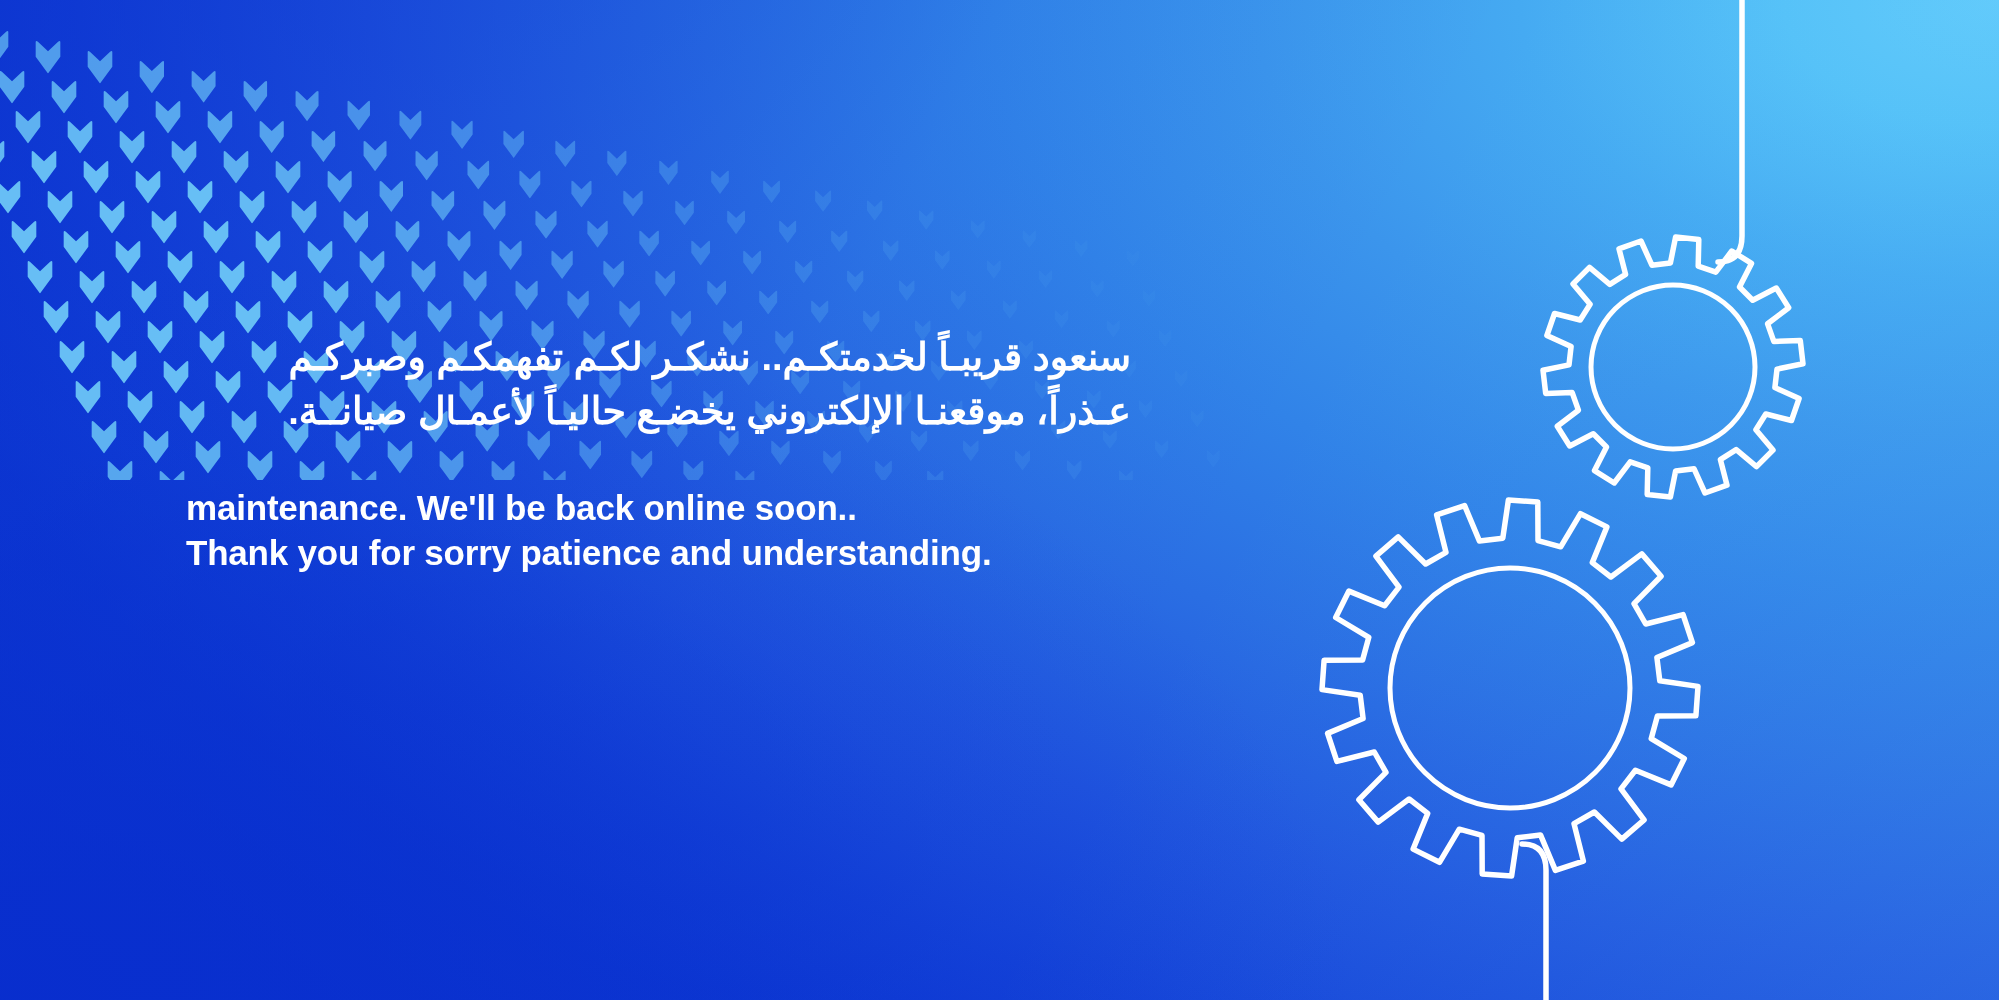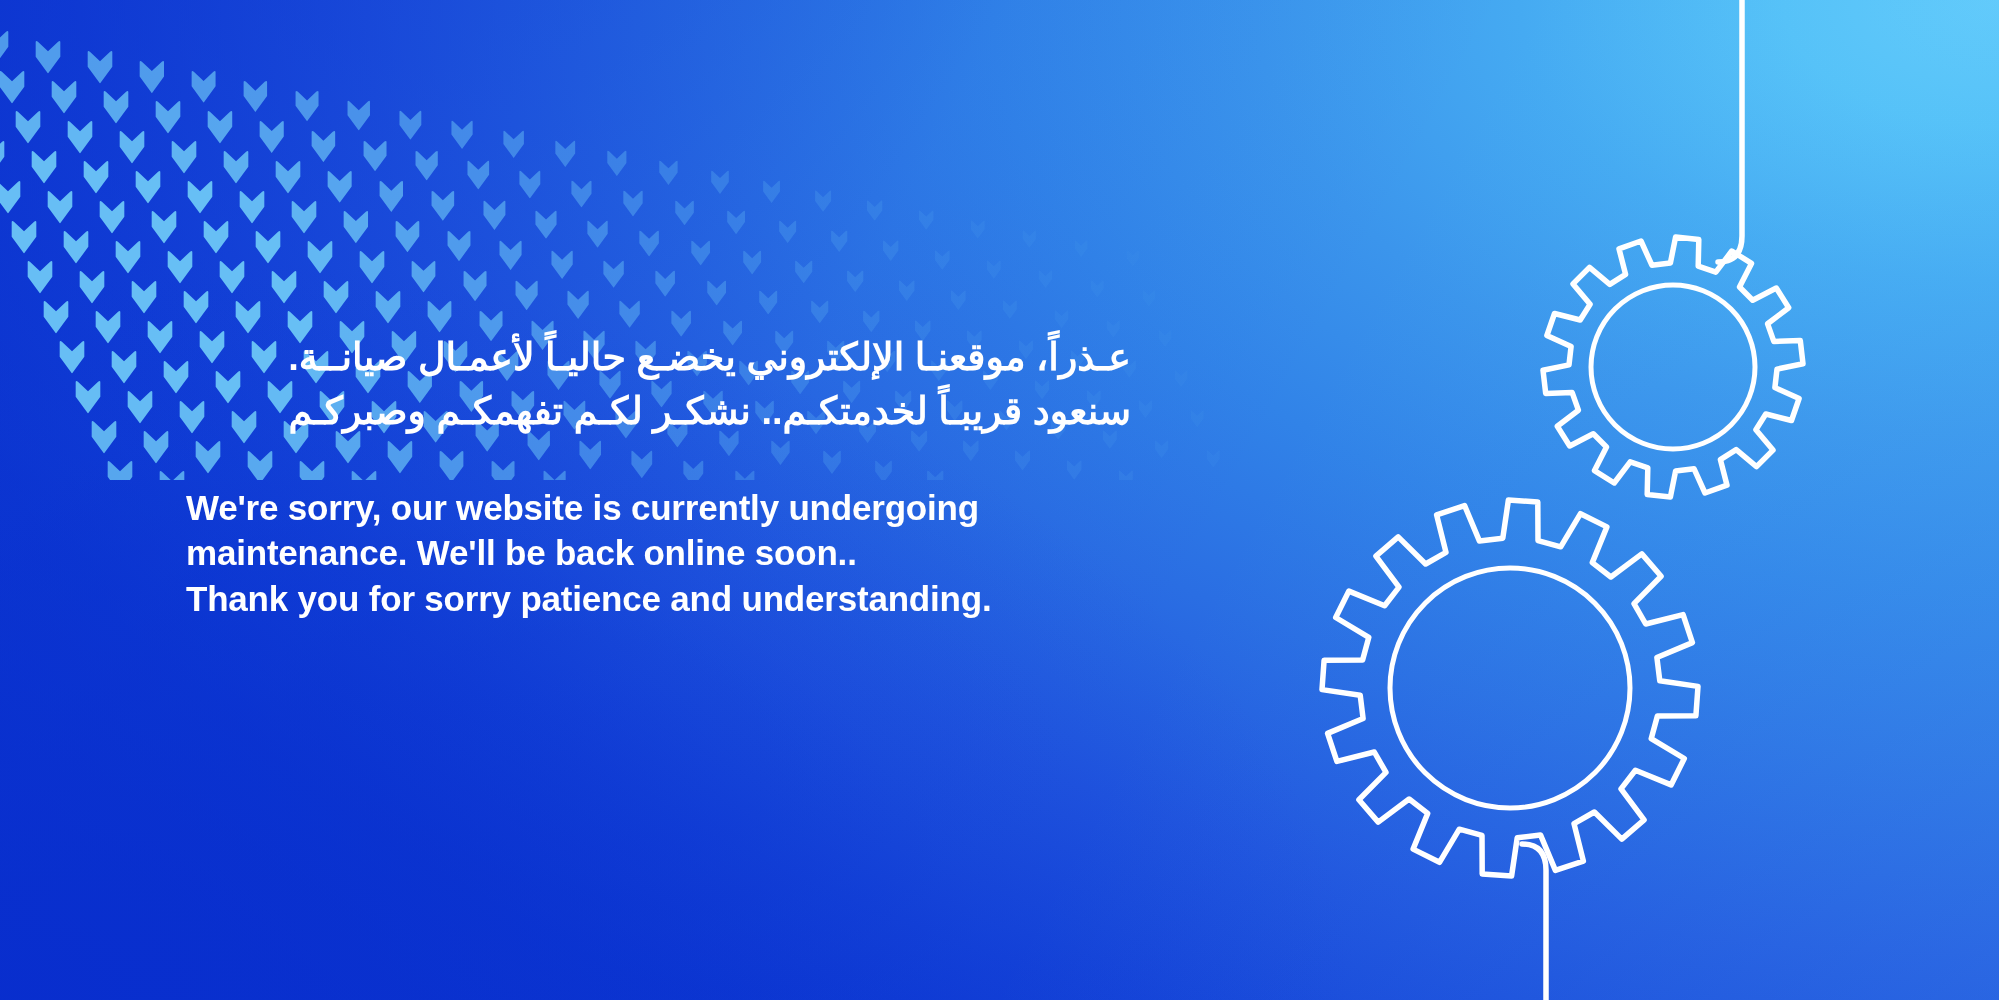--- a/index.html
+++ b/index.html
@@ -357,22 +357,21 @@
 
       <g>
         <path id="gear-large" d="M1508.4,500.0 L1537.8,502.1 L1538.0,540.6 L1560.7,546.8 L1580.5,513.7 L1606.9,526.9 L1592.3,562.6 L1610.9,577.0 L1641.8,553.9 L1661.1,576.2 L1634.0,603.6 L1645.7,624.0 L1683.1,614.6 L1692.4,642.6 L1656.9,657.5 L1659.8,680.8 L1698.0,686.4 L1695.9,715.8 L1657.4,716.0 L1651.2,738.7 L1684.3,758.5 L1671.1,784.9 L1635.4,770.3 L1621.0,788.9 L1644.1,819.8 L1621.8,839.1 L1594.4,812.0 L1574.0,823.7 L1583.4,861.1 L1555.4,870.4 L1540.5,834.9 L1517.2,837.8 L1511.6,876.0 L1482.2,873.9 L1482.0,835.4 L1459.3,829.2 L1439.5,862.3 L1413.1,849.1 L1427.7,813.4 L1409.1,799.0 L1378.2,822.1 L1358.9,799.8 L1386.0,772.4 L1374.3,752.0 L1336.9,761.4 L1327.6,733.4 L1363.1,718.5 L1360.2,695.2 L1322.0,689.6 L1324.1,660.2 L1362.6,660.0 L1368.8,637.3 L1335.7,617.5 L1348.9,591.1 L1384.6,605.7 L1399.0,587.1 L1375.9,556.2 L1398.2,536.9 L1425.6,564.0 L1446.0,552.3 L1436.6,514.9 L1464.6,505.6 L1479.5,541.1 L1502.8,538.2 Z"></path>
         <circle id="gear-large-hub" cx="1510" cy="688" r="120" stroke-width="5"></circle>
       </g>
     </g>
   </svg>
 
   <div class="copy">
     <div class="ar-block">
+      <span class="ar-line">سنعود قريبـاً لخدمتكـم.. نشكـر لكـم تفهمكـم وصبركـم</span>
       <span class="ar-line">عـذراً، موقعنـا الإلكتروني يخضـع حاليـاً لأعمـال صيانــة.</span>
-      <span class="ar-line">سنعود قريبـاً لخدمتكـم.. نشكـر لكـم تفهمكـم وصبركـم</span>
     </div>
     <div class="en-block">
-      <span class="en-line">We're sorry, our website is currently undergoing</span>
       <span class="en-line">maintenance. We'll be back online soon..</span>
       <span class="en-line">Thank you for sorry patience and understanding.</span>
     </div>
   </div>
 </div>
 
 </body></html>

